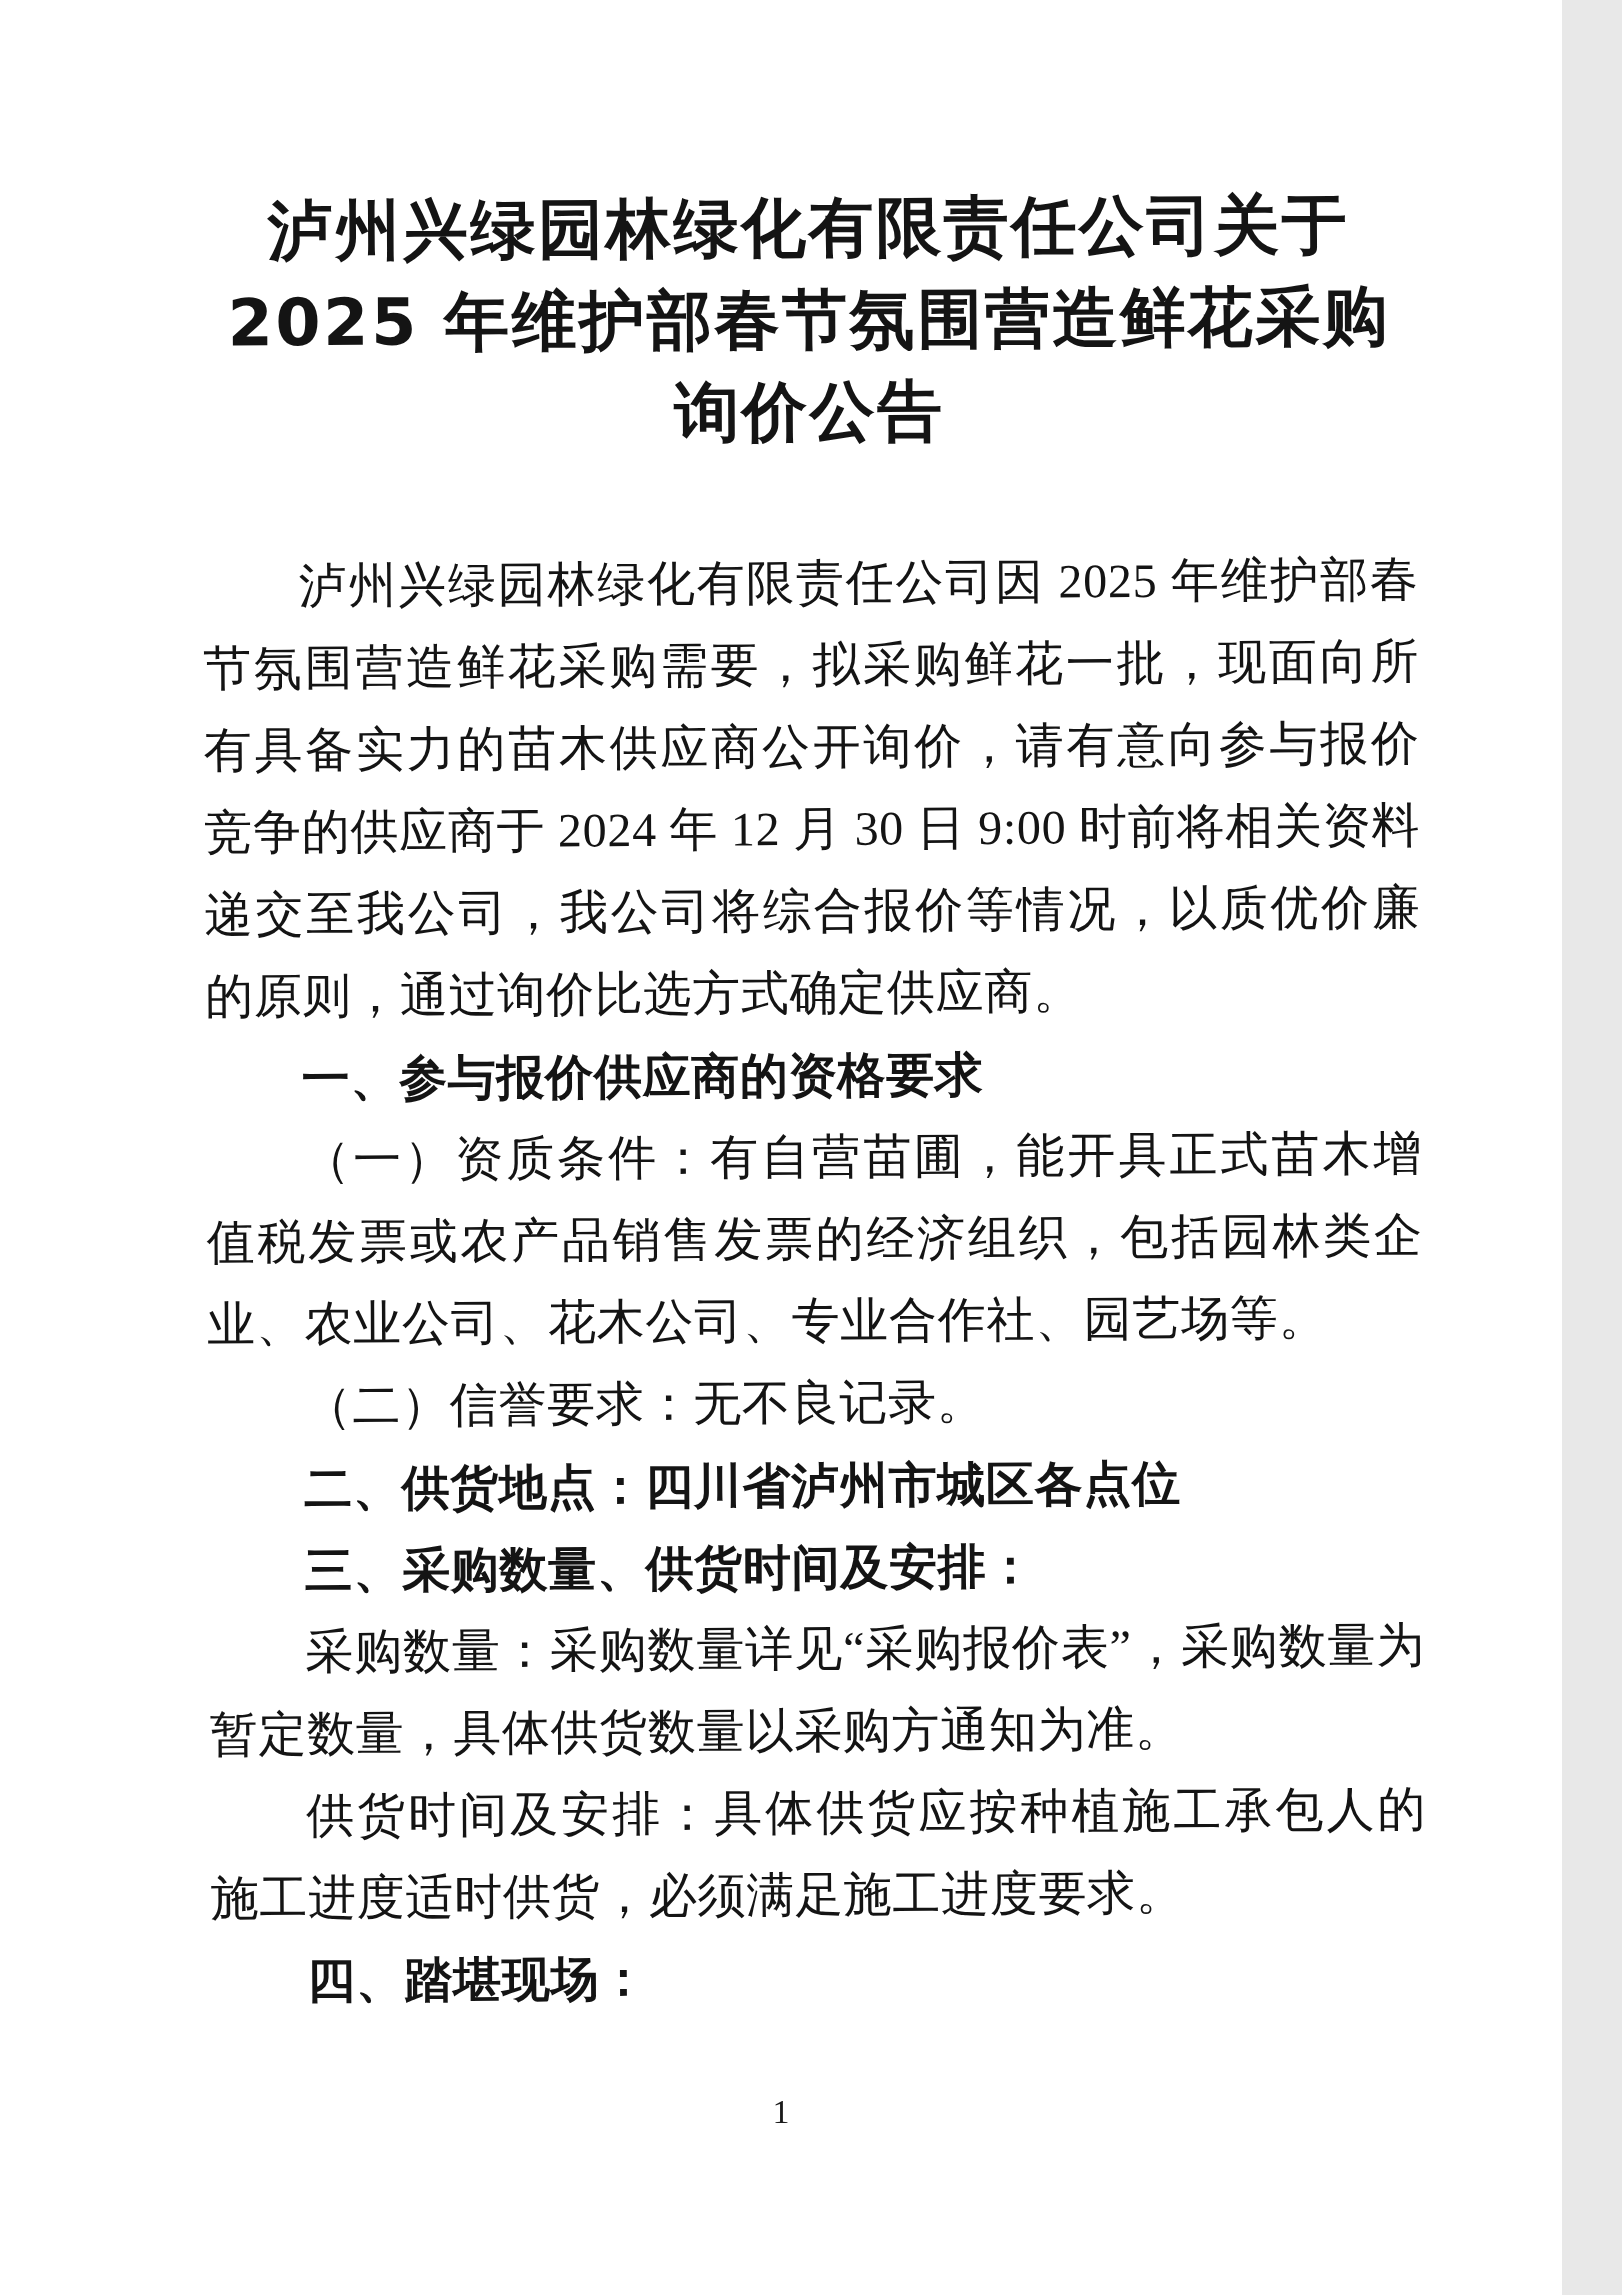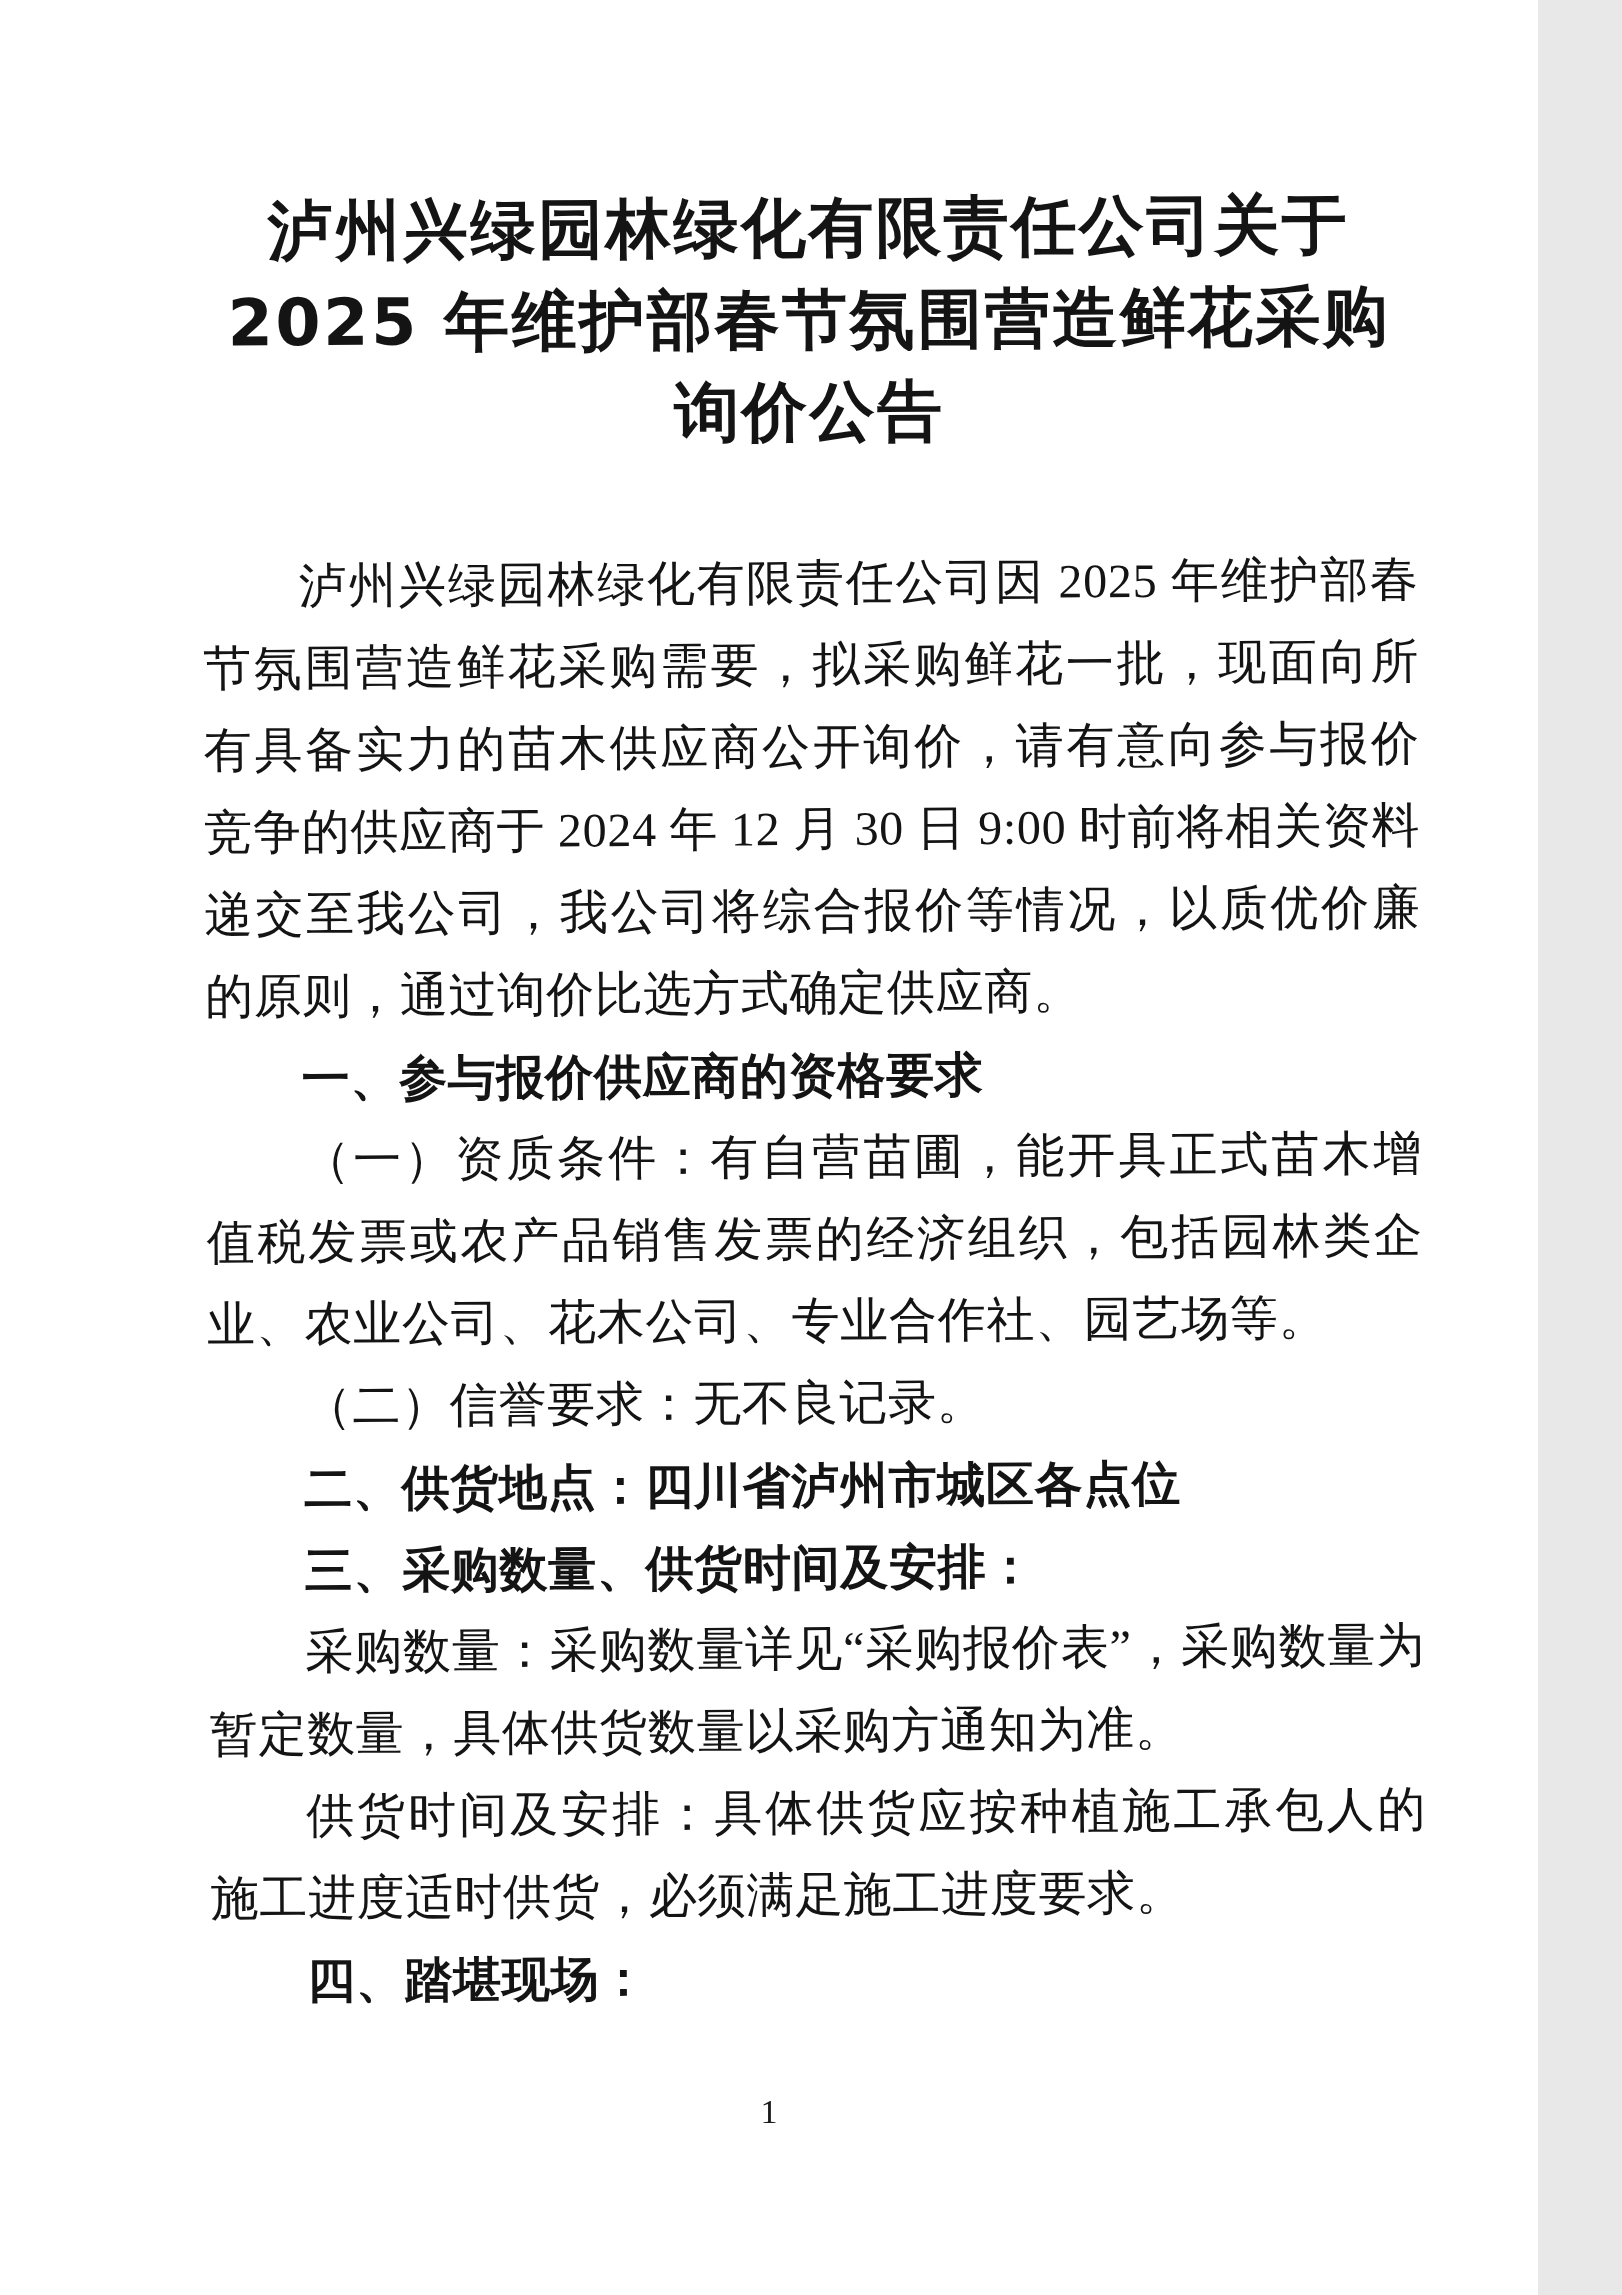--- a/index.html
+++ b/index.html
@@ -7,20 +7,21 @@
     padding: 0;
     background: #e8e8e8;
   }
   .page {
     position: relative;
     width: 1538px;
     height: 2295px;
     background: #ffffff;
     overflow: hidden;
     color: #141414;
+    padding-left: 24px;
   }
   .content {
     position: absolute;
     left: 204px;
     top: 0;
     width: 1216px;
     transform: rotate(-0.35deg);
     transform-origin: 50% 40%;
   }
   .title-block {

